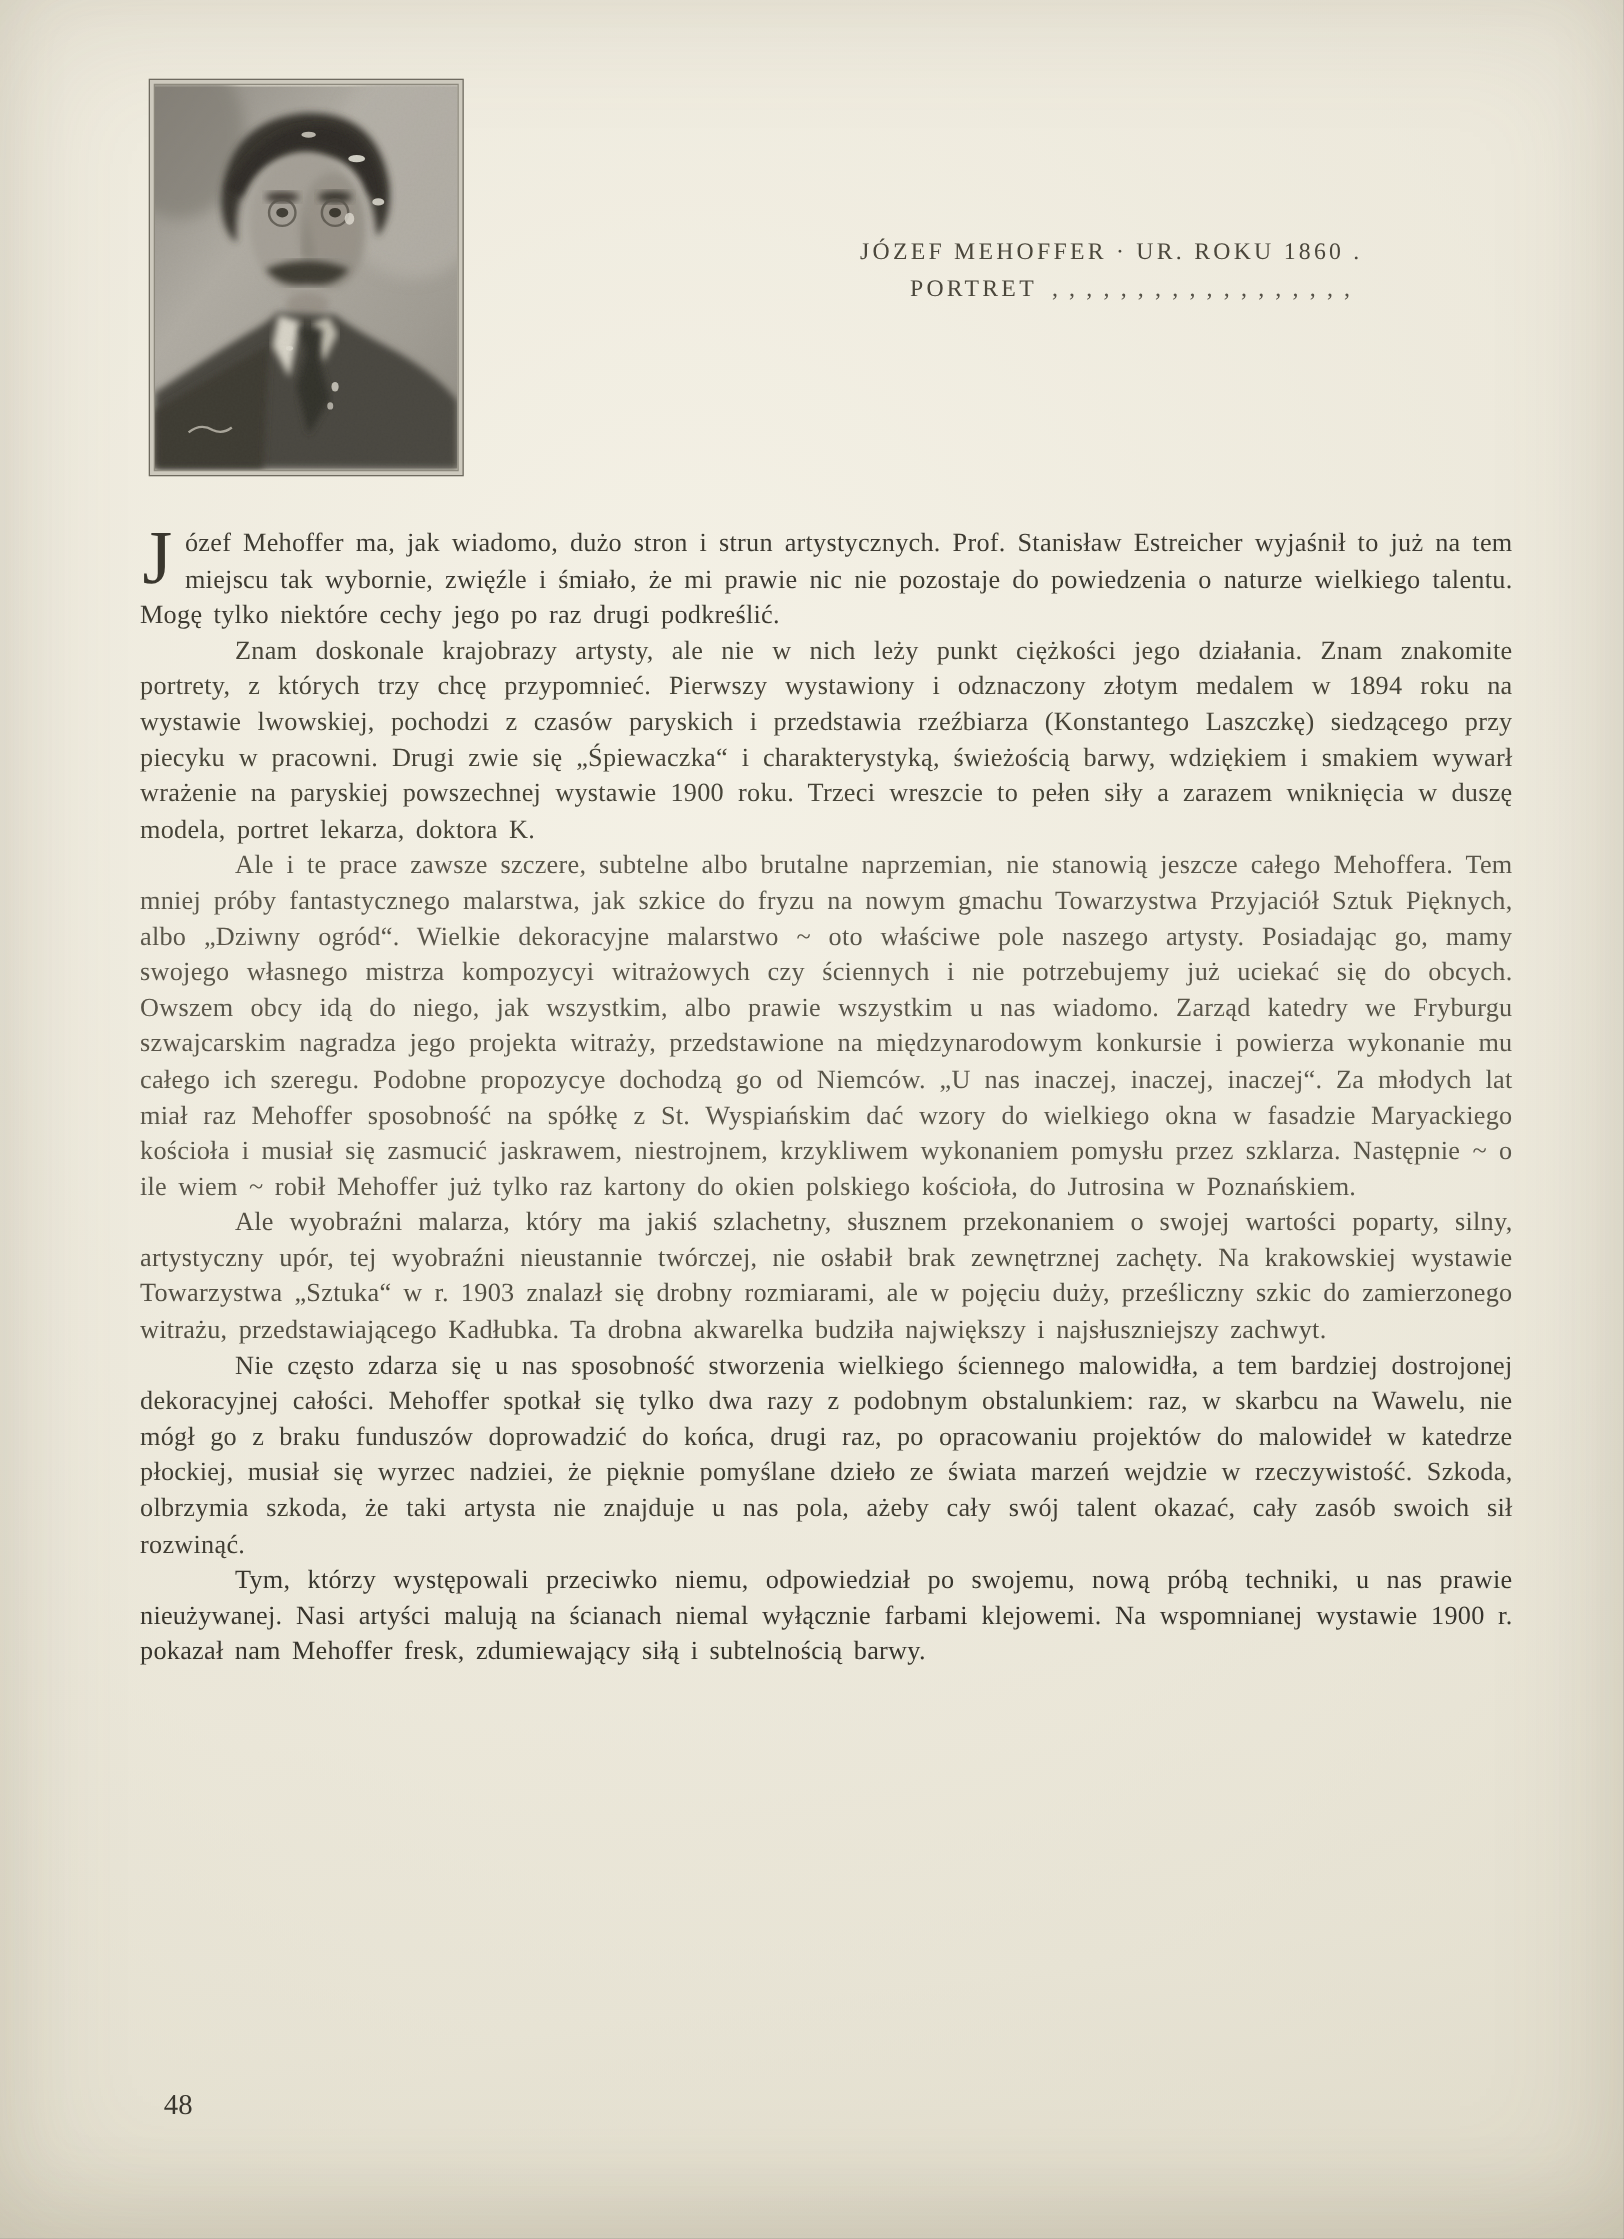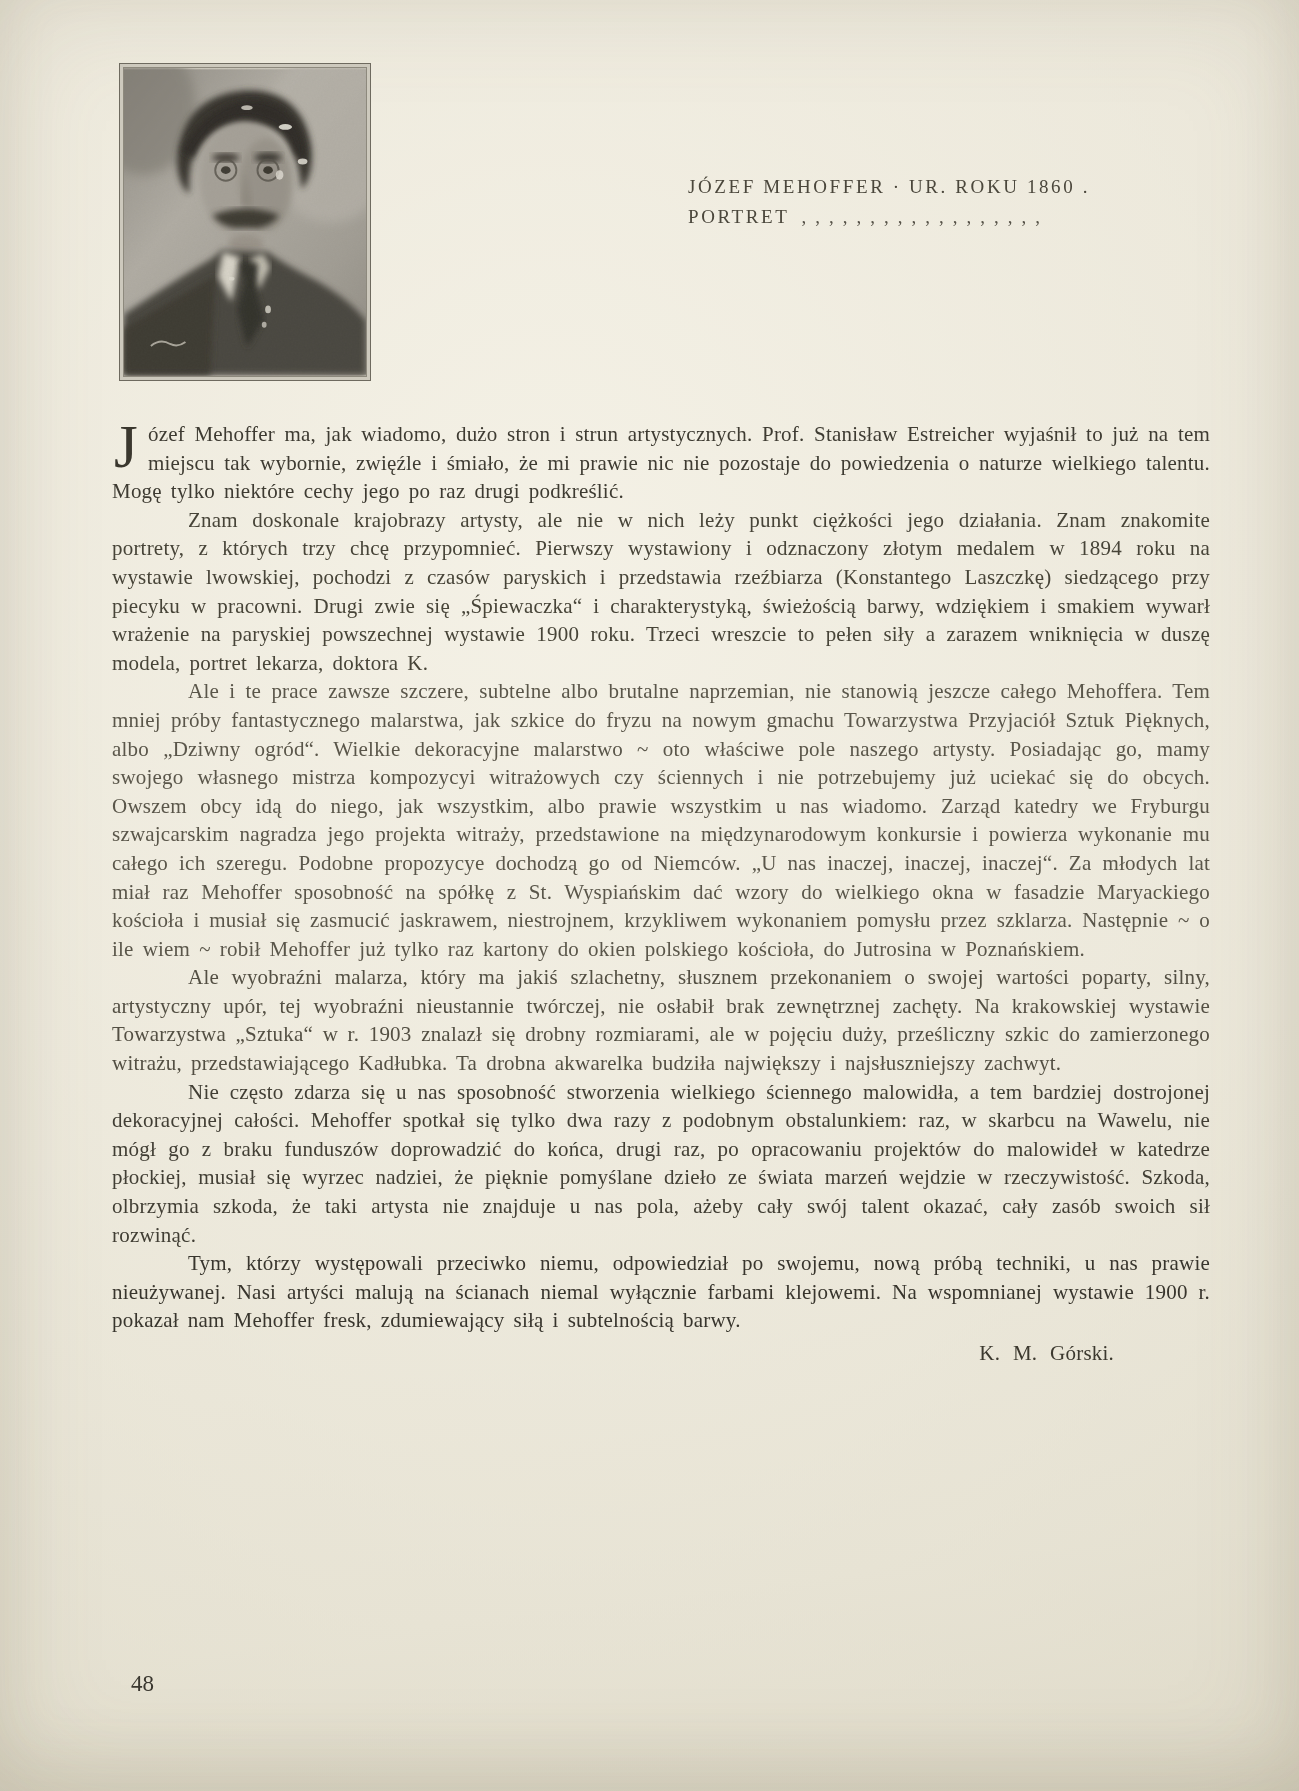--- a/index.html
+++ b/index.html
@@ -21,27 +21,27 @@
     width:252px; height:318px;
     box-sizing:border-box;
     border:1px solid #6e6a5f;
     padding:4px;
     background:#cdc9bd;
   }
   .portrait-frame svg { display:block; width:100%; height:100%; outline:1px solid #8d897d; }
 
   
   .photo-caption {
-    position:absolute; left:688px; top:176px;
+    position:absolute; left:688px; top:191px;
     color:#4b473c;
     font-size:19px;
     letter-spacing:2.6px;
     white-space:nowrap;
   }
-  .caption-line2 { margin-top:8px; }
+  .caption-line2 { margin-top:8px;margin-left:40px; }
   .caption-marks { letter-spacing:9px; margin-left:12px; color:#555147; }
 
   
   .article {
     position:absolute; left:112px; top:420px;
     width:1098px;
     font-size:21px;
     line-height:28.6px;
     text-align:justify;
     word-spacing:0.17em;
@@ -157,18 +157,17 @@
     </div>
   </div>
 
   <div class="article">
     <p class="first ink-1"><span class="dropcap">J</span><span>ózef Mehoffer ma, jak wiadomo, dużo stron i strun artystycznych. Prof. Stanisław Estreicher wyjaśnił to już na tem miejscu tak wybornie, zwięźle i śmiało, że mi prawie nic nie pozostaje do powiedzenia o naturze wielkiego talentu. Mogę tylko niektóre cechy jego po raz drugi podkreślić.</span></p>
     <p class="ink-2">Znam doskonale krajobrazy artysty, ale nie w nich leży punkt ciężkości jego działania. Znam znakomite portrety, z których trzy chcę przypomnieć. Pierwszy wystawiony i odznaczony złotym medalem w 1894 roku na wystawie lwowskiej, pochodzi z czasów paryskich i przedstawia rzeźbiarza (Konstantego Laszczkę) siedzącego przy piecyku w pracowni. Drugi zwie się „Śpiewaczka“ i charakterystyką, świeżością barwy, wdziękiem i smakiem wywarł wrażenie na paryskiej powszechnej wystawie 1900 roku. Trzeci wreszcie to pełen siły a zarazem wniknięcia w duszę modela, portret lekarza, doktora K.</p>
     <p class="ink-3">Ale i te prace zawsze szczere, subtelne albo brutalne naprzemian, nie stanowią jeszcze całego Mehoffera. Tem mniej próby fantastycznego malarstwa, jak szkice do fryzu na nowym gmachu Towarzystwa Przyjaciół Sztuk Pięknych, albo „Dziwny ogród“. Wielkie dekoracyjne malarstwo ~ oto właściwe pole naszego artysty. Posiadając go, mamy swojego własnego mistrza kompozycyi witrażowych czy ściennych i nie potrzebujemy już uciekać się do obcych. Owszem obcy idą do niego, jak wszystkim, albo prawie wszystkim u nas wiadomo. Zarząd katedry we Fryburgu szwajcarskim nagradza jego projekta witraży, przedstawione na międzynarodowym konkursie i powierza wykonanie mu całego ich szeregu. Podobne propozycye dochodzą go od Niemców. „U nas inaczej, inaczej, inaczej“. Za młodych lat miał raz Mehoffer sposobność na spółkę z St. Wyspiańskim dać wzory do wielkiego okna w fasadzie Maryackiego kościoła i musiał się zasmucić jaskrawem, niestrojnem, krzykliwem wykonaniem pomysłu przez szklarza. Następnie ~ o ile wiem ~ robił Mehoffer już tylko raz kartony do okien polskiego kościoła, do Jutrosina w Poznańskiem.</p>
     <p class="ink-4">Ale wyobraźni malarza, który ma jakiś szlachetny, słusznem przekonaniem o swojej wartości poparty, silny, artystyczny upór, tej wyobraźni nieustannie twórczej, nie osłabił brak zewnętrznej zachęty. Na krakowskiej wystawie Towarzystwa „Sztuka“ w r. 1903 znalazł się drobny rozmiarami, ale w pojęciu duży, prześliczny szkic do zamierzonego witrażu, przedstawiającego Kadłubka. Ta drobna akwarelka budziła największy i najsłuszniejszy zachwyt.</p>
     <p class="ink-5">Nie często zdarza się u nas sposobność stworzenia wielkiego ściennego malowidła, a tem bardziej dostrojonej dekoracyjnej całości. Mehoffer spotkał się tylko dwa razy z podobnym obstalunkiem: raz, w skarbcu na Wawelu, nie mógł go z braku funduszów doprowadzić do końca, drugi raz, po opracowaniu projektów do malowideł w katedrze płockiej, musiał się wyrzec nadziei, że pięknie pomyślane dzieło ze świata marzeń wejdzie w rzeczywistość. Szkoda, olbrzymia szkoda, że taki artysta nie znajduje u nas pola, ażeby cały swój talent okazać, cały zasób swoich sił rozwinąć.</p>
     <p class="ink-6">Tym, którzy występowali przeciwko niemu, odpowiedział po swojemu, nową próbą techniki, u nas prawie nieużywanej. Nasi artyści malują na ścianach niemal wyłącznie farbami klejowemi. Na wspomnianej wystawie 1900 r. pokazał nam Mehoffer fresk, zdumiewający siłą i subtelnością barwy.</p>
-    <div class="signature">K. M. Górski.</div>
   </div>
 
   <div class="page-number">48</div>
 
 </div>
 
 </body></html>

